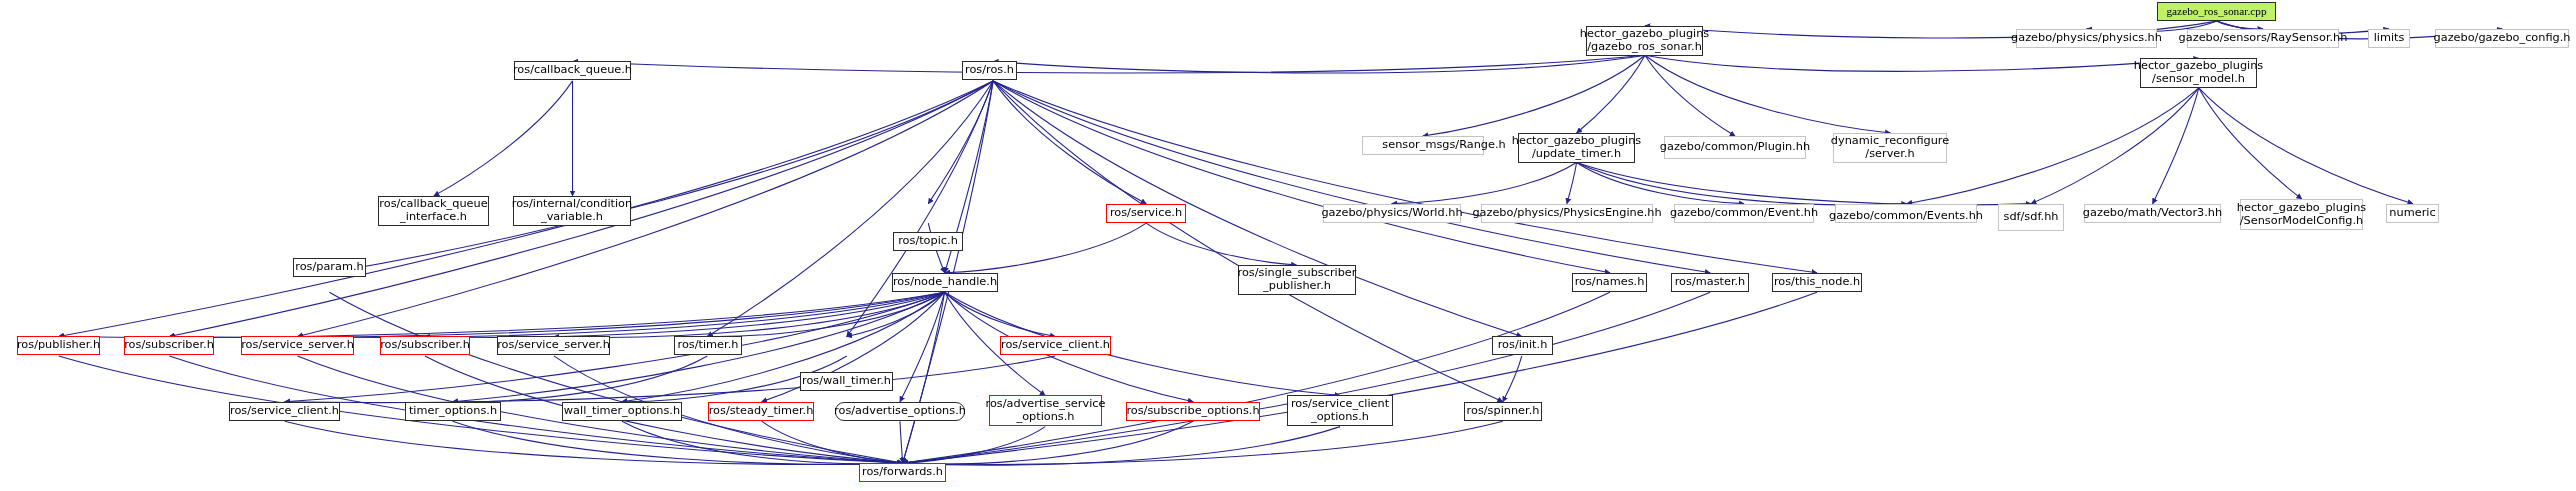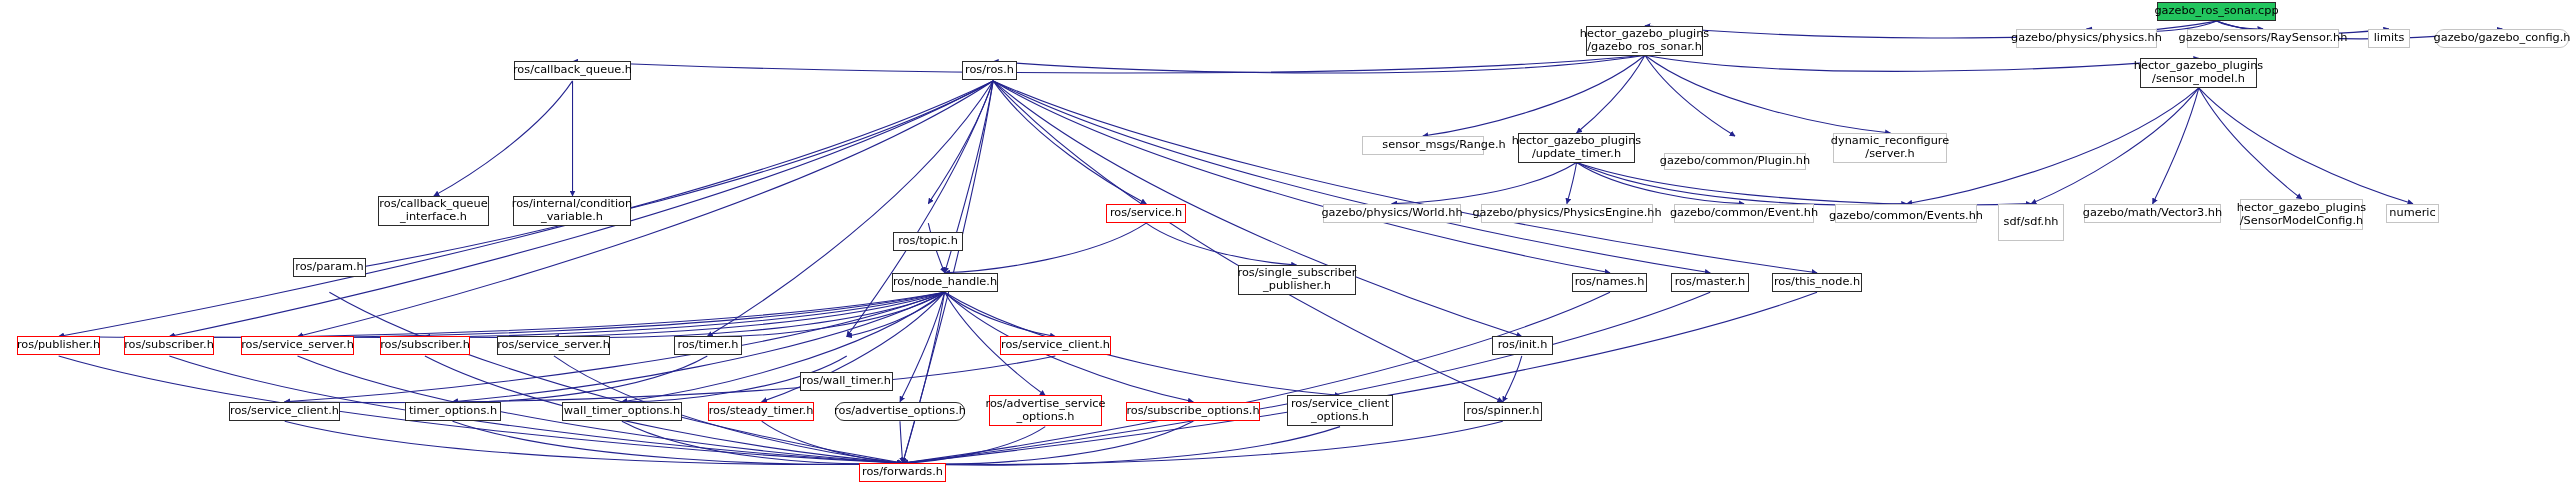--- a/index.html
+++ b/index.html
@@ -29,21 +29,21 @@
     font-size:11.3px;
     line-height:1.12;
     color:#000000;
     white-space:pre;
     letter-spacing:0px;
     z-index:3;
   }
   .node.solid  { border:1.2px solid #2b2b2b; }
   .node.red    { border:1.4px solid #ff0000; }
   .node.grey   { border:1px solid #c4c4c4; }
-  .node.root   { border:1.2px solid #2b2b2b; background:#22c55e; }
+  .node.root   { border:1.2px solid #2b2b2b; background:#bef264;font-family:Liberation Serif, serif; }
   .node span{ display:block; pointer-events:none; }
 </style>
 </head>
 <body>
 
 <div id="canvas">
   <svg id="edges" viewBox="0 0 3316 633">
     <defs>
       <marker id="arrow" viewBox="0 0 10 10" refX="9" refY="5" markerWidth="5.5" markerHeight="5.5" orient="auto-start-reverse">
         <path d="M 0 0 L 10 5 L 0 10 z" fill="#23238e"></path>
@@ -133,42 +133,42 @@
         <path d="M 2339 376 C 2044.75 484.5, 1456.25 565.1, 1162 596" marker-end="url(#arrow)" stroke="#23238e"></path>
       </g>
   </svg>
   <div id="node-layer">
       <div class="node root" style="left: 2157px; top: 1.6px; width: 119px; height: 19.4px;"><span>gazebo_ros_sonar.cpp</span></div>
       <div class="node solid" style="left: 1586px; top: 26px; width: 117px; height: 29.5px;"><span>hector_gazebo_plugins
 /gazebo_ros_sonar.h</span></div>
       <div class="node grey" style="left: 2016px; top: 29px; width: 141px; height: 19.4px;"><span>gazebo/physics/physics.hh</span></div>
       <div class="node grey" style="left: 2187px; top: 29px; width: 152px; height: 19.4px;"><span>gazebo/sensors/RaySensor.hh</span></div>
       <div class="node grey" style="left: 2368px; top: 29px; width: 42px; height: 19.4px; justify-content: center;"><span>limits</span></div>
-      <div class="node grey" style="left: 2435px; top: 29px; width: 134px; height: 19.4px; border-radius: 9px;"><span>gazebo/gazebo_config.h</span></div>
+      <div class="node grey" style="left: 2435px; top: 29px; width: 134px; height: 19.4px;"><span>gazebo/gazebo_config.h</span></div>
       <div class="node solid" style="left: 514px; top: 61px; width: 117px; height: 19.4px;"><span>ros/callback_queue.h</span></div>
       <div class="node solid" style="left: 962px; top: 61px; width: 55px; height: 19.4px;"><span>ros/ros.h</span></div>
       <div class="node solid" style="left: 2140px; top: 58px; width: 117px; height: 29.5px;"><span>hector_gazebo_plugins
 /sensor_model.h</span></div>
       <div class="node grey" style="left: 1362px; top: 136px; width: 122px; height: 19.4px; padding-left: 42px;"><span>sensor_msgs/Range.h</span></div>
       <div class="node solid" style="left: 1518px; top: 133px; width: 117px; height: 29.5px;"><span>hector_gazebo_plugins
 /update_timer.h</span></div>
-      <div class="node grey" style="left: 1664px; top: 153px; width: 142px; height: 17px;"><span>gazebo/common/Plugin.hh</span></div>
+      <div class="node grey" style="left: 1664px; top: 136px; width: 142px; height: 23px;"><span>gazebo/common/Plugin.hh</span></div>
       <div class="node grey" style="left: 1833px; top: 133px; width: 114px; height: 29.5px;"><span>dynamic_reconfigure
 /server.h</span></div>
       <div class="node solid" style="left: 378px; top: 196px; width: 111px; height: 29.5px;"><span>ros/callback_queue
 _interface.h</span></div>
       <div class="node solid" style="left: 513px; top: 196px; width: 118px; height: 29.5px;"><span>ros/internal/condition
 _variable.h</span></div>
       <div class="node solid" style="left: 893px; top: 204px; width: 70px; height: 19.4px; margin-top: 28px;"><span>ros/topic.h</span></div>
       <div class="node red" style="left: 1106px; top: 204px; width: 80px; height: 19.4px;"><span>ros/service.h</span></div>
       <div class="node grey" style="left: 1323px; top: 204px; width: 138px; height: 19.4px;"><span>gazebo/physics/World.hh</span></div>
       <div class="node grey" style="left: 1481px; top: 204px; width: 172px; height: 19.4px;"><span>gazebo/physics/PhysicsEngine.hh</span></div>
       <div class="node grey" style="left: 1674px; top: 204px; width: 140px; height: 19.4px;"><span>gazebo/common/Event.hh</span></div>
       <div class="node grey" style="left: 1835px; top: 204px; width: 142px; height: 19.4px; align-items: flex-end;"><span>gazebo/common/Events.hh</span></div>
-      <div class="node grey" style="left: 1998px; top: 204px; width: 66px; height: 37px;"><span>sdf/sdf.hh</span></div>
+      <div class="node grey" style="left: 1998px; top: 204px; width: 66px; height: 27px;"><span>sdf/sdf.hh</span></div>
       <div class="node grey" style="left: 2084px; top: 204px; width: 137px; height: 19.4px;"><span>gazebo/math/Vector3.hh</span></div>
       <div class="node grey" style="left: 2240px; top: 199px; width: 123px; height: 31px;"><span>hector_gazebo_plugins
 /SensorModelConfig.h</span></div>
       <div class="node grey" style="left: 2386px; top: 204px; width: 53px; height: 19.4px;"><span>numeric</span></div>
       <div class="node solid" style="left: 293px; top: 258px; width: 73px; height: 19.4px;"><span>ros/param.h</span></div>
       <div class="node solid" style="left: 892px; top: 273px; width: 106px; height: 19.4px;"><span>ros/node_handle.h</span></div>
       <div class="node solid" style="left: 1238px; top: 265px; width: 118px; height: 29.5px;"><span>ros/single_subscriber
 _publisher.h</span></div>
       <div class="node solid" style="left: 1572px; top: 273px; width: 75px; height: 19.4px;"><span>ros/names.h</span></div>
       <div class="node solid" style="left: 1671px; top: 273px; width: 78px; height: 19.4px;"><span>ros/master.h</span></div>

